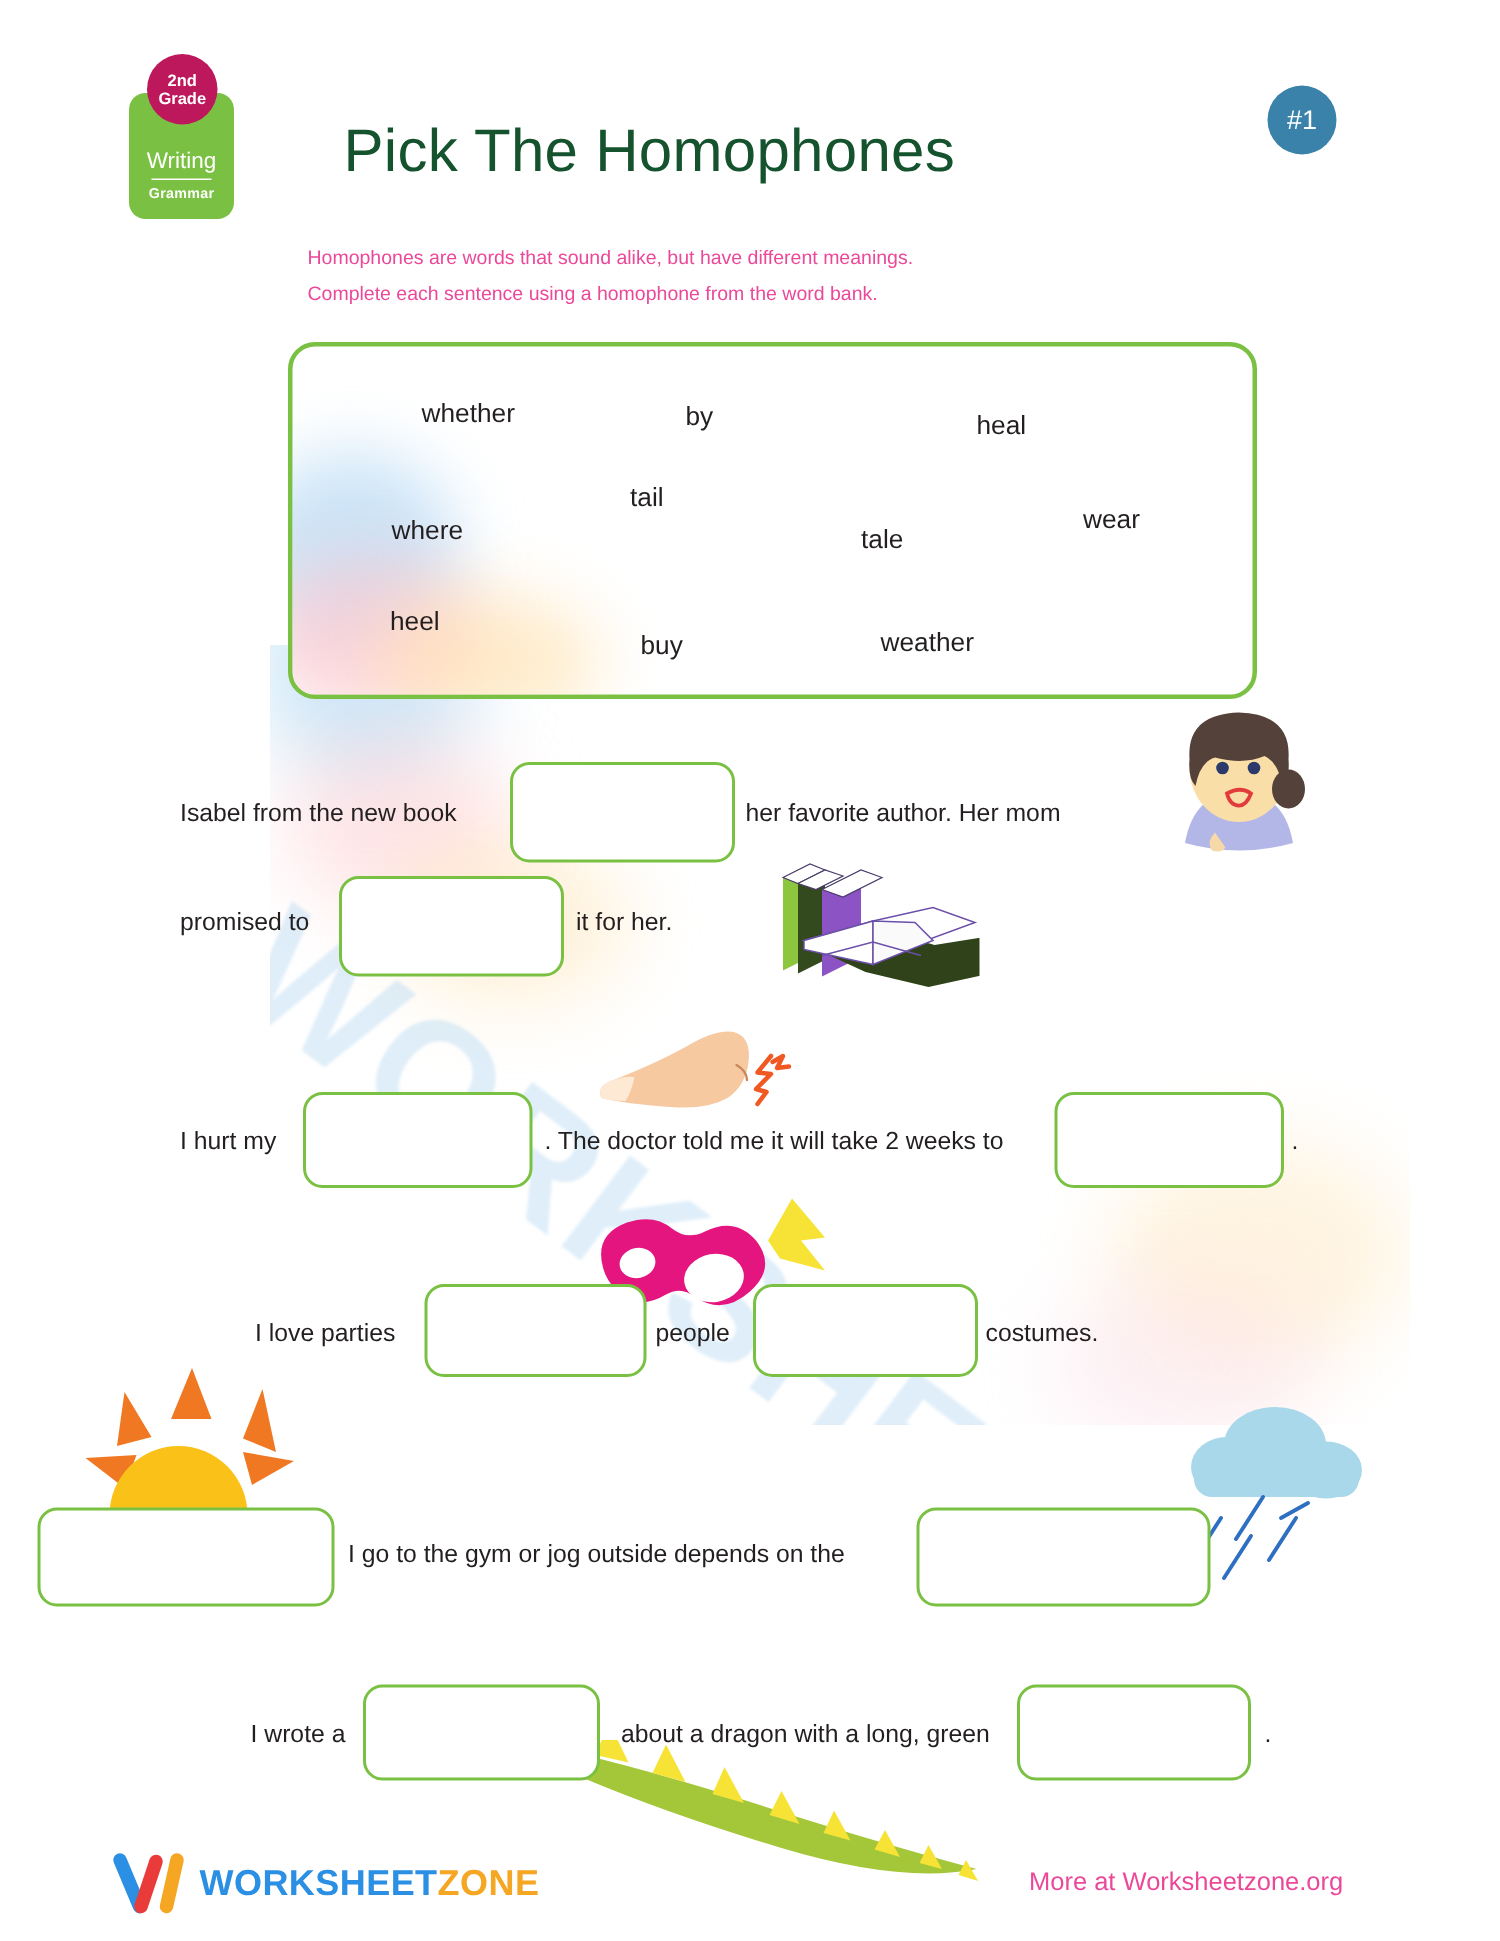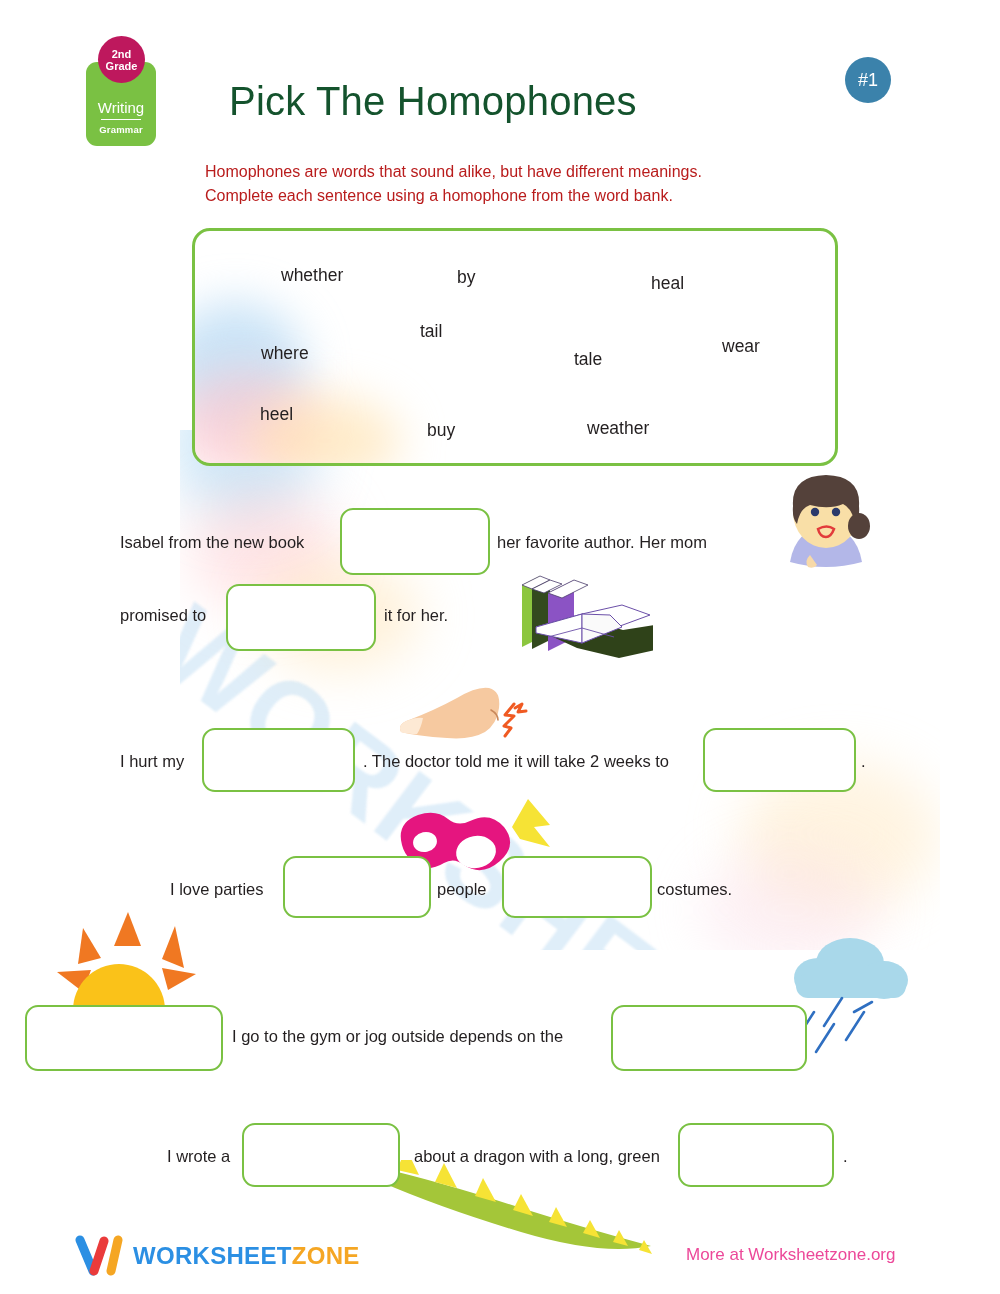--- a/index.html
+++ b/index.html
@@ -73,21 +73,21 @@
     font-size:40px;font-weight:400;letter-spacing:.2px;
     color:#14532d;z-index:3;white-space:nowrap;margin-left:26px;
   }
   .num-badge{
     position:absolute;left:845px;top:57px;width:46px;height:46px;border-radius:50%;
     background:#3b82ab;color:#fff;display:flex;align-items:center;justify-content:center;
     font-size:18px;font-weight:400;z-index:3;
   }
   .intro{
     position:absolute;left:205px;top:160px;width:620px;z-index:3;
-    font-size:16px;line-height:24px;color:#b91c1c;
+    font-size:13px;line-height:24px;color:#ec4899;
   }
 
   
   .bank{
     position:absolute;left:192px;top:228px;width:640px;height:232px;
     border:3px solid #7ac143;border-radius:18px;background:#fff;
     z-index:2;overflow:hidden;
   }
   .bank-word{position:absolute;font-size:17.5px;color:#231f20;white-space:nowrap;z-index:2;}
 

